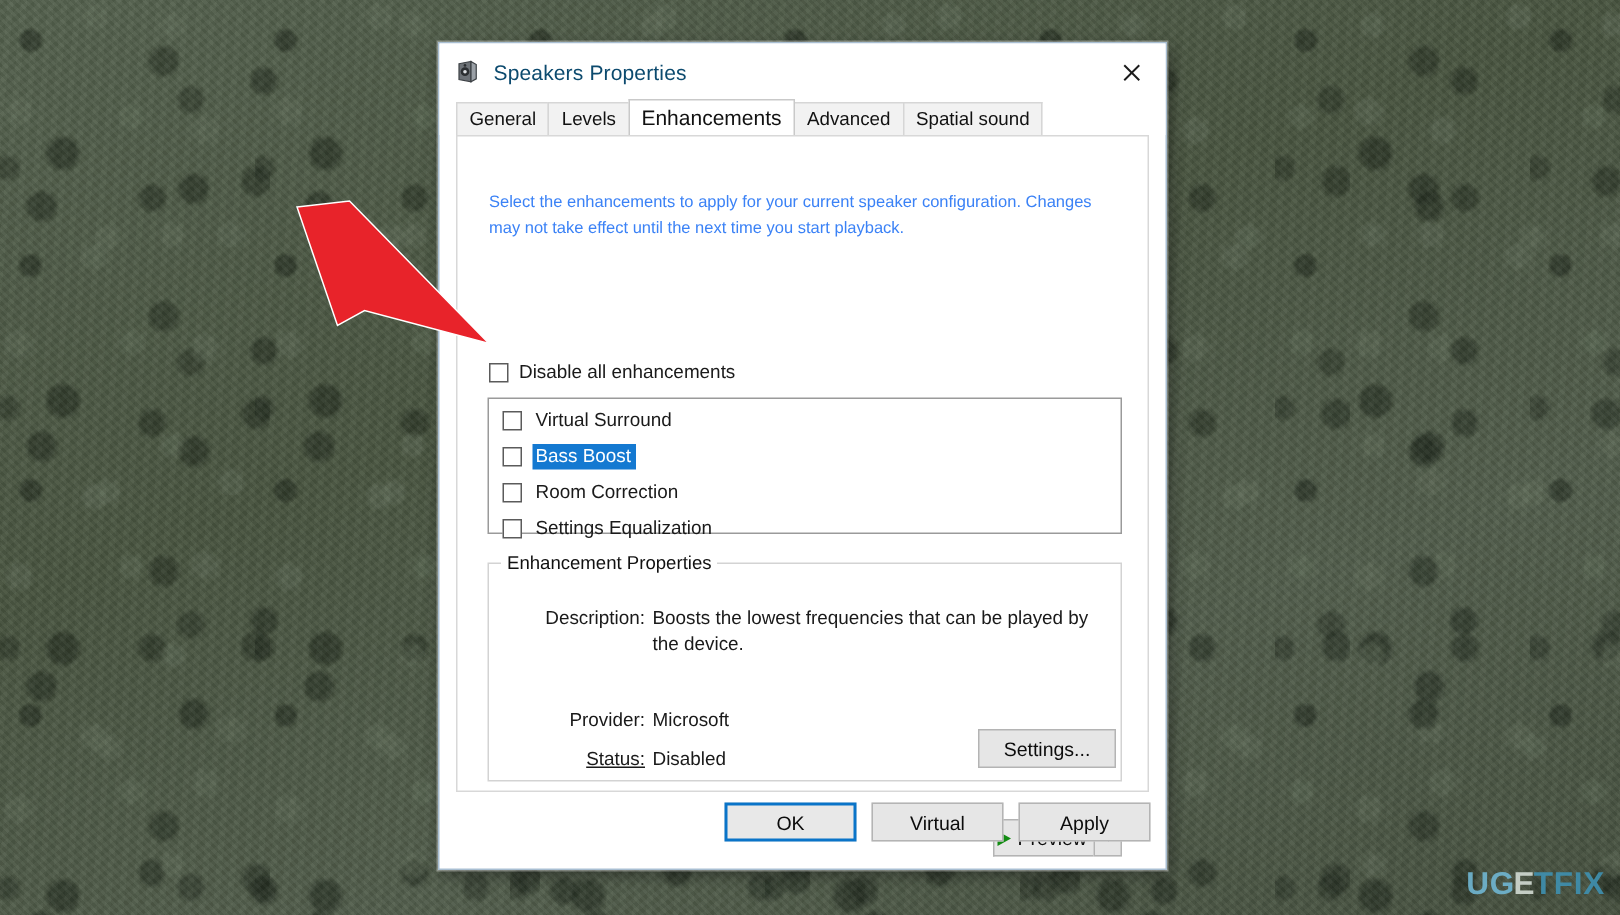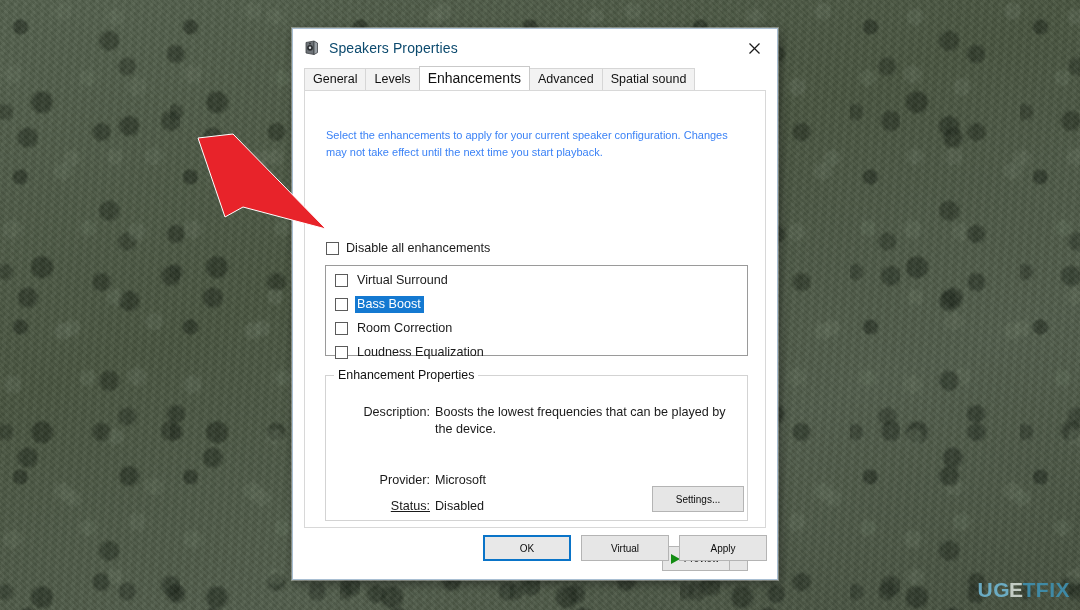--- a/index.html
+++ b/index.html
@@ -227,21 +227,21 @@
   #provider-row { left: 36px; top: 96px; }
   #provider-row .prop-label { width: 68px; flex: 0 0 68px; }
 
   #status-row { left: 36px; top: 122px; }
   #status-row .prop-label { width: 68px; flex: 0 0 68px; text-decoration: underline; }
 
   
   .btn {
     background: #e6e6e6;
     border: 1px solid #b4b4b4;
-    font-size: 10px;
+    font-size: 13px;
     color: #0c0c0c;
     display: flex;
     align-items: center;
     justify-content: center;
     box-sizing: border-box;
     cursor: default;
     font-family: "Liberation Sans", sans-serif;
     white-space: nowrap;
   }
   #settings-btn {
@@ -381,21 +381,21 @@
       <div class="cbrow selected">
         <span class="cb"></span>
         <span class="lbl">Bass Boost</span>
       </div>
       <div class="cbrow">
         <span class="cb"></span>
         <span class="lbl">Room Correction</span>
       </div>
       <div class="cbrow">
         <span class="cb"></span>
-        <span class="lbl">Loudness Equalization</span>
+        <span class="lbl">Settings Equalization</span>
       </div>
     </div>
 
     <div class="groupbox">
       <div class="group-legend">Enhancement Properties</div>
 
       <div class="prop-row" id="desc-row">
         <div class="prop-label">Description:</div>
         <div class="prop-value">Boosts the lowest frequencies that can be played by the device.</div>
       </div>

